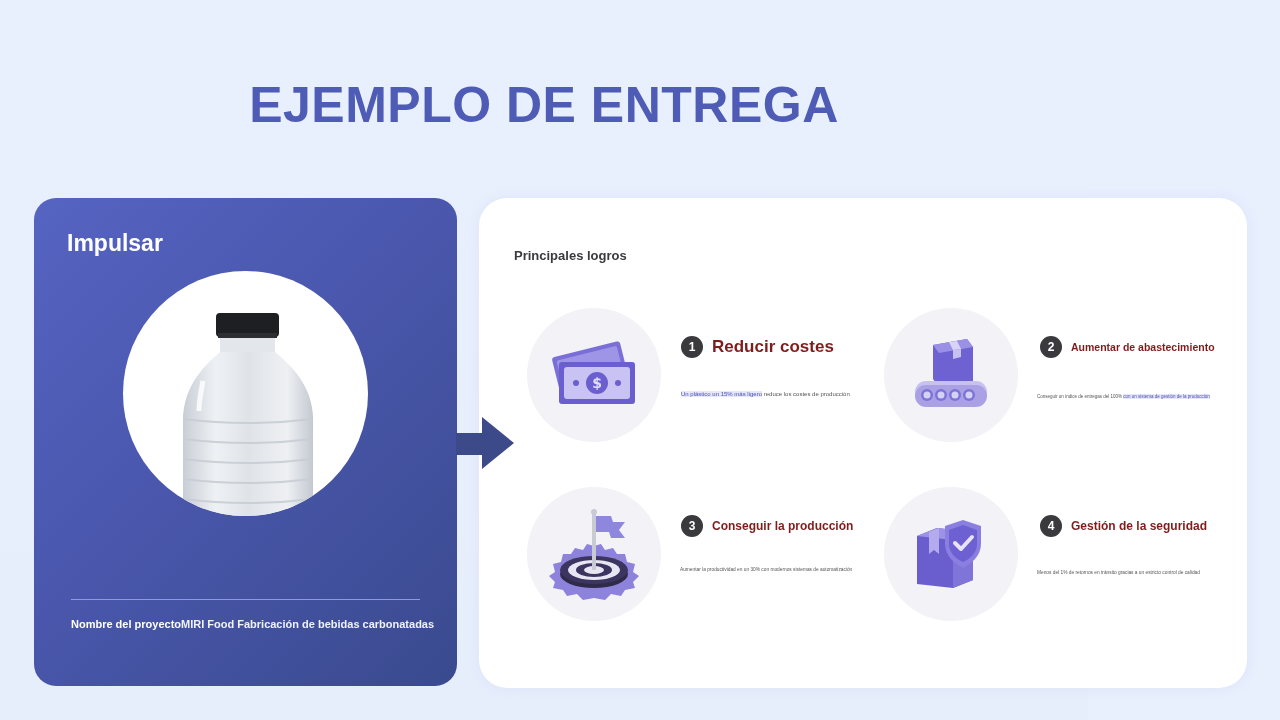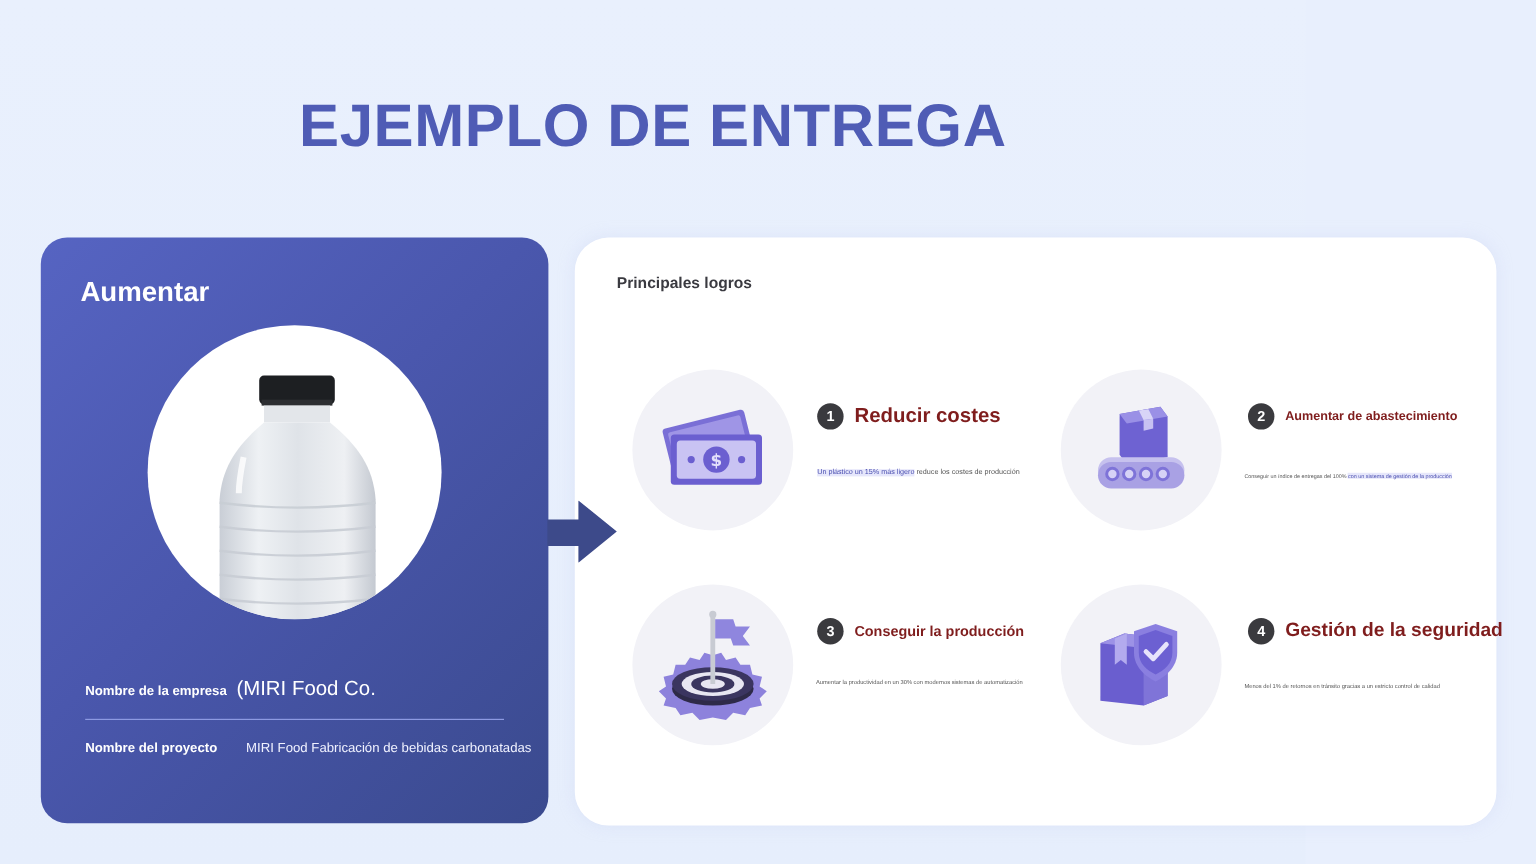--- a/index.html
+++ b/index.html
@@ -25,40 +25,40 @@
       color: #fff;
     }
     .client-title { position: absolute; left: 33px; top: 32px; font-size: 23px; font-weight: 700; }
     .bottle-circle {
       position: absolute; left: 89px; top: 73px; width: 245px; height: 245px;
       border-radius: 50%; background: #ffffff; overflow: hidden;
     }
     .bottle-circle svg { position: absolute; left: 0; top: 0; }
     .info-row { position: absolute; left: 37px; display: flex; align-items: baseline; white-space: nowrap; }
     .info-row.company { top: 366px; }
-    .info-row.project { top: 420px; gap: 24px; }
+    .info-row.project { top: 420px; }
     .info-label { font-size: 11px; font-weight: 700; color: #fff; }
     .info-value-large { font-size: 17px; font-weight: 400; margin-left: 8px; color: #fff; }
-    .info-value { font-size: 11px; font-weight: 400; color: #f0f2ff; }
+    .info-value { font-size: 11px; font-weight: 700; color: #f0f2ff; }
     .info-divider {
       position: absolute; left: 37px; top: 401px; width: 349px; height: 1px;
       background: #8d9ae2;
     }
 
     
     .arrow { position: absolute; left: 456px; top: 417px; z-index: 5; }
 
     
     .achievements-card {
       position: absolute; left: 479px; top: 198px; width: 768px; height: 490px;
       background: #ffffff; border-radius: 28px;
       box-shadow: 0 0 12px rgba(200, 210, 240, 0.35);
     }
     .achievements-title {
-      position: absolute; left: 35px; top: 30px;
+      position: absolute; left: 35px; top: 50px;
       font-size: 13px; font-weight: 700; color: #3a3a40;
     }
     .ach-item { position: absolute; width: 340px; height: 140px; }
     .ach-item.i1 { left: 48px; top: 110px; }
     .ach-item.i2 { left: 405px; top: 110px; }
     .ach-item.i3 { left: 48px; top: 289px; }
     .ach-item.i4 { left: 405px; top: 289px; }
     .icon-circle {
       position: absolute; left: 0; top: 0; width: 134px; height: 134px;
       border-radius: 50%; background: #f2f2f7;
@@ -90,21 +90,21 @@
     .i4 .ach-desc { top: 83px; left: 153px; font-size: 4.8px; }
   </style>
 </head>
 <body>
 
 <div class="page">
 
   <h1 class="page-title">EJEMPLO DE ENTREGA</h1>
 
   <div class="client-card">
-    <div class="client-title">Aumentar</div>
+    <div class="client-title">Impulsar</div>
 
     <div class="bottle-circle">
       <svg width="245" height="245" viewBox="0 0 245 245">
         <defs>
           <linearGradient id="bottleBody" x1="0" y1="0" x2="1" y2="0">
             <stop offset="0" stop-color="#c9ced6"></stop>
             <stop offset="0.25" stop-color="#eef1f4"></stop>
             <stop offset="0.5" stop-color="#dfe3e8"></stop>
             <stop offset="0.8" stop-color="#eef0f3"></stop>
             <stop offset="1" stop-color="#c4c9d1"></stop>
@@ -122,24 +122,20 @@
           <path d="M60 148 Q125 156 190 148"></path>
           <path d="M60 168 Q125 176 190 168"></path>
           <path d="M60 188 Q125 196 190 188"></path>
           <path d="M60 208 Q125 216 190 208"></path>
           <path d="M60 228 Q125 236 190 228"></path>
         </g>
         <path d="M80 110 C 78 120, 76 130, 76 140" stroke="#ffffff" stroke-width="5" fill="none" opacity="0.8"></path>
       </svg>
     </div>
 
-    <div class="info-row company">
-      <span class="info-label">Nombre de la empresa</span>
-      <span class="info-value-large">(MIRI Food Co.</span>
-    </div>
     <div class="info-divider"></div>
     <div class="info-row project">
       <span class="info-label">Nombre del proyecto</span>
       <span class="info-value">MIRI Food Fabricación de bebidas carbonatadas</span>
     </div>
   </div>
 
   <svg class="arrow" width="60" height="52" viewBox="0 0 60 52">
     <path d="M0 16 L26 16 L26 0 L58 26 L26 52 L26 38 L0 38 Z" fill="#3d4a8a"></path>
   </svg>
@@ -236,20 +232,20 @@
           <path d="M42 26 L62 18 L62 66 L42 74 Z" fill="#7f74d8"></path>
           <path d="M18 18 L28 14 L28 40 L23 36 L18 40 Z" fill="#b3abee"></path>
 
           <path d="M52 6 L70 12 L70 30 C 70 42, 60 50, 52 54 C 44 50, 34 42, 34 30 L34 12 Z" fill="#8a7fe0"></path>
           <path d="M52 11 L66 16 L66 30 C 66 39, 59 45, 52 48 C 45 45, 38 39, 38 30 L38 16 Z" fill="#6c60d2"></path>
           <path d="M44 29 L50 35 L61 23" stroke="#e6e3fb" stroke-width="4" fill="none" stroke-linecap="round" stroke-linejoin="round"></path>
         </svg>
       </div>
       <div class="ach-head">
         <span class="num-badge">4</span>
-        <span class="ach-title small" style="font-size:16px;">Gestión de la seguridad</span>
+        <span class="ach-title small" style="font-size:12px;">Gestión de la seguridad</span>
       </div>
       <div class="ach-desc">
         <span>Menos del 1% de retornos en tránsito gracias a un estricto control de calidad</span>
       </div>
     </div>
   </div>
 </div>
 
 </body></html>

